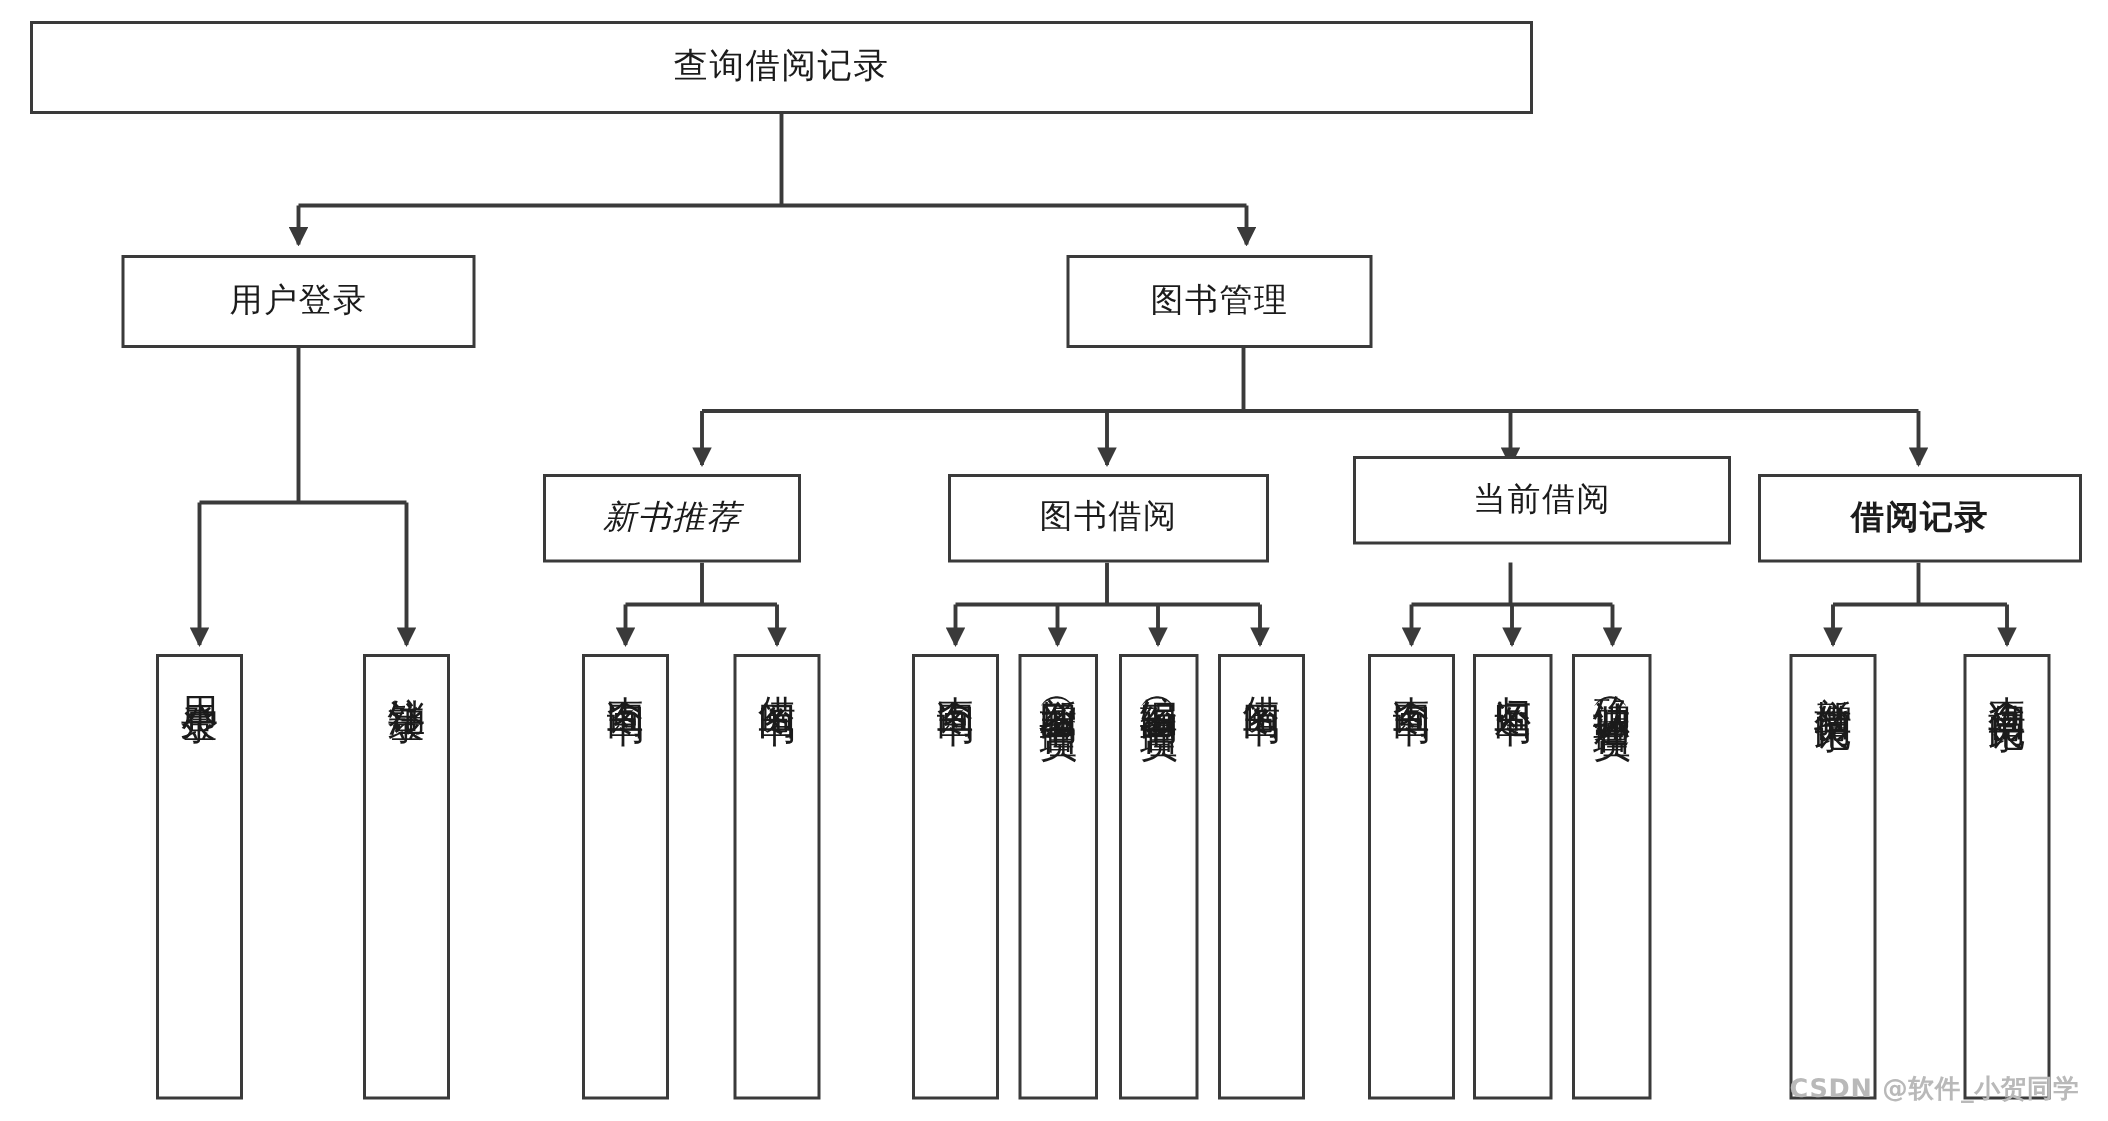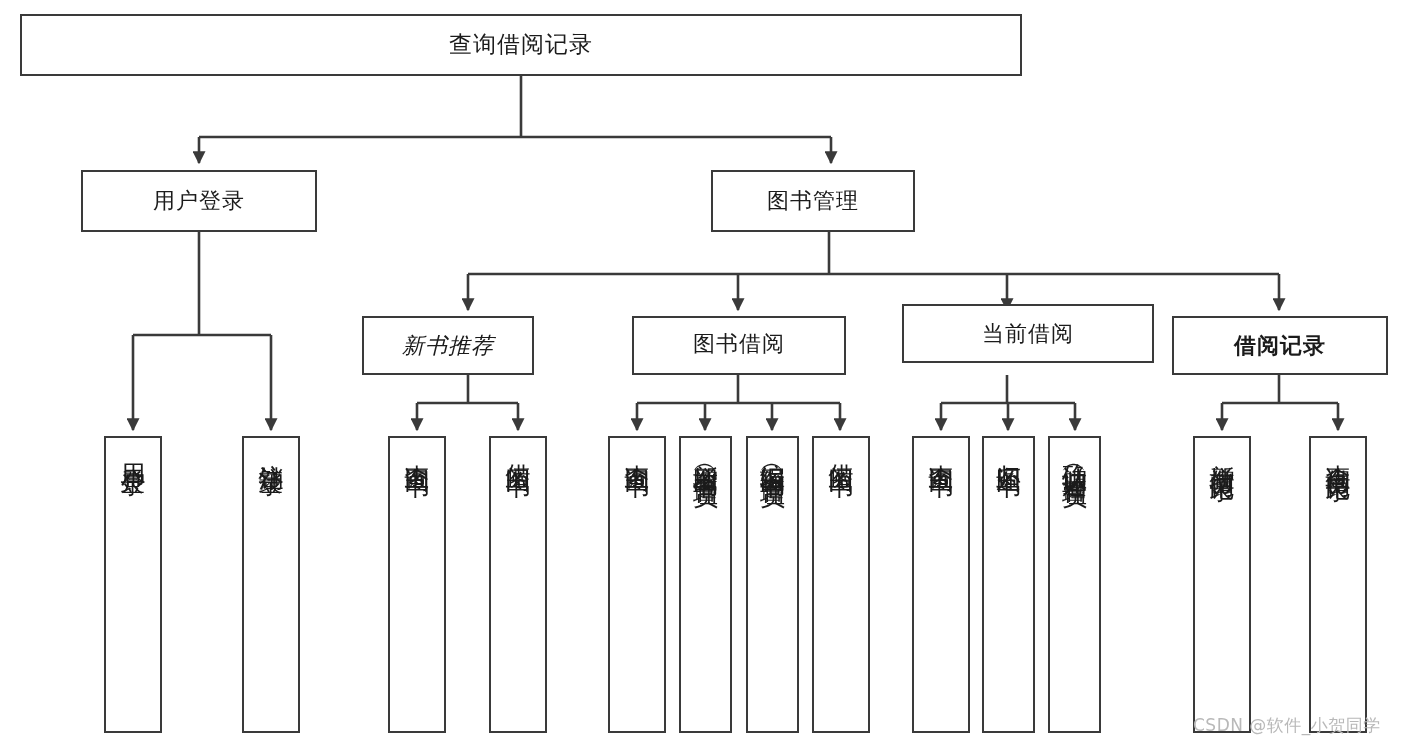--- a/index.html
+++ b/index.html
@@ -201,17 +201,17 @@
   </div>
 
   <div class="node vert" style="left:1193px; top:436px; width:58px; height:297px;">
     <span class="label">新增借阅记录</span>
   </div>
 
   <div class="node vert" style="left:1309px; top:436px; width:58px; height:297px;">
     <span class="label">查询借阅记录</span>
   </div>
 
-  <div class="watermark" style="left:1193px; top:714px;">
+  <div class="watermark" style="left:1193px; top:714px;font-weight:bold;">
     <span>CSDN @软件_小贺同学</span>
   </div>
 
 </div>
 
 </body></html>

